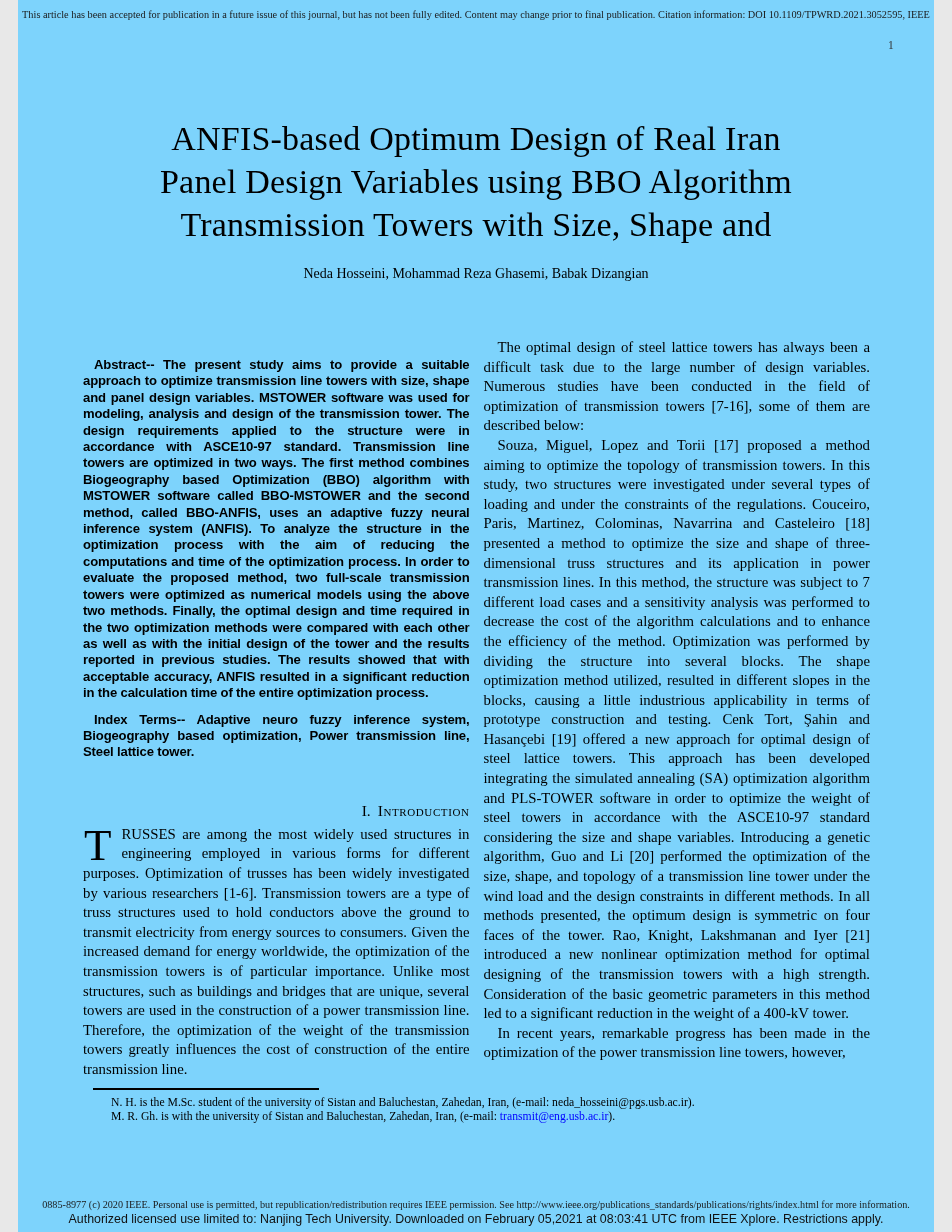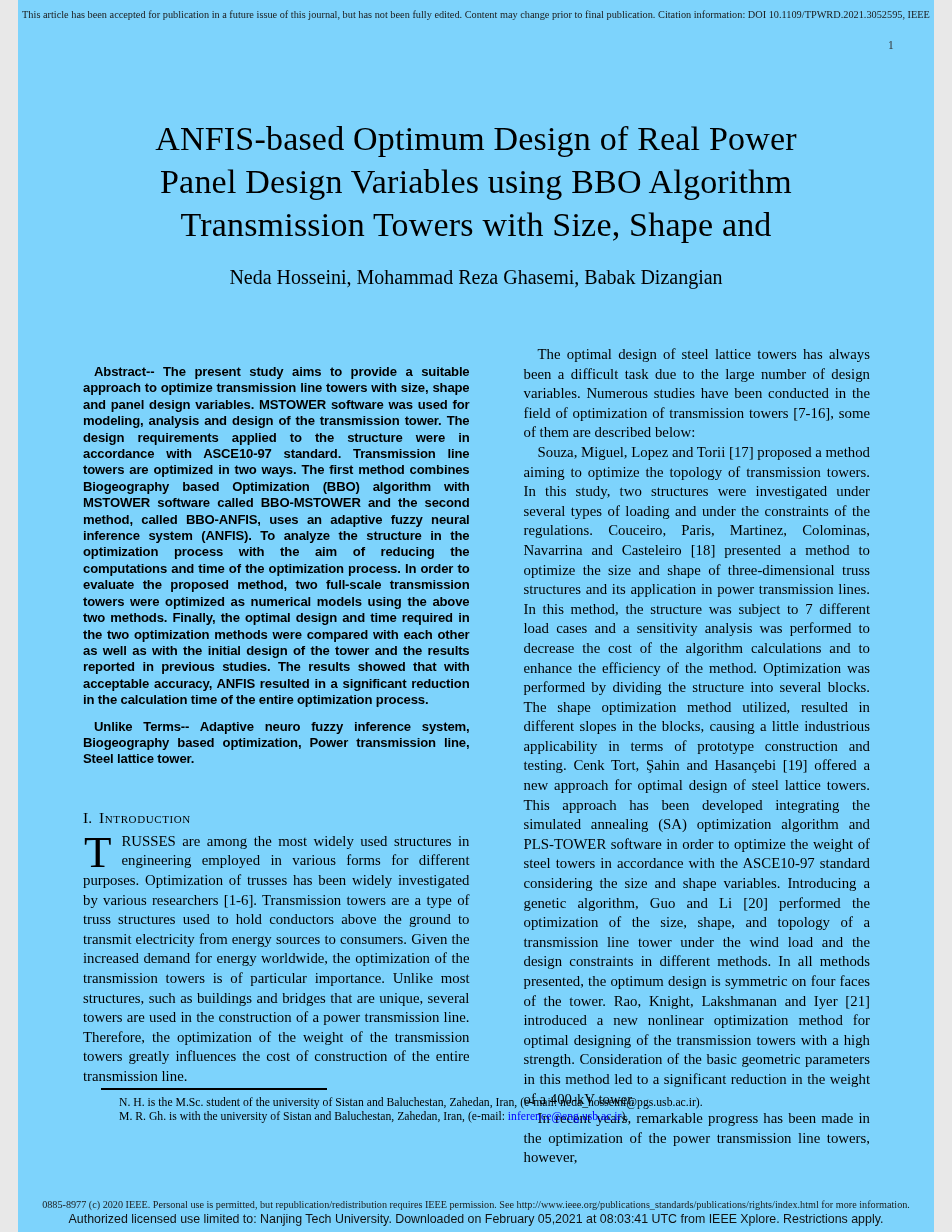--- a/index.html
+++ b/index.html
@@ -11,51 +11,51 @@
     color:#000;
     font-family:"Liberation Serif", serif;
     overflow:hidden;
   }
   
   .notice { padding-top:7px; text-align:center; font-size:10.3px; line-height:15px; color:#1a1a1a; }
   .pagenum { position:absolute; top:39px; left:870px; font-size:11.5px; color:#333; }
 
   
   .title { margin:95px 60px 0; font-size:34px; font-weight:400; line-height:43px; text-align:center; letter-spacing:0.2px; }
-  .authors { margin-top:20px; text-align:center; font-size:20px; }
+  .authors { margin-top:20px; text-align:center; font-size:14px; }
 
   
   .columns { display:flex; gap:14px; margin:56px 64px 0 65px; }
   .col { flex:1 1 0; min-width:0; }
   .col.left { padding-top:19px; }
 
   .abstract {
     margin:0;
     font-family:"Liberation Sans", sans-serif;
     font-weight:bold;
     font-size:13.1px;
     line-height:16.4px;
     text-align:justify;
     text-indent:11px;
     letter-spacing:-0.15px;
   }
   .abstract .lead { }
   .terms { margin-top:10px; }
 
-  .sec { margin:41px 0 5px; text-align:left; font-size:15.5px; font-weight:400; }
+  .sec { margin:41px 0 5px; text-align:right; font-size:15.5px; font-weight:400; }
   .sec .num { margin-right:7px; }
   .sc { font-variant:small-caps; letter-spacing:0.6px; }
 
   .bodytext { margin:0; font-size:14.8px; line-height:19.6px; text-align:justify; }
-  .ind { text-indent:14px;margin-left:40px; }
+  .ind { text-indent:14px; }
   .intro { margin-top:4px; }
   .dropcap { float:left; font-size:45px; line-height:35px; margin:3px 10px 0 1px; }
 
   
-  .footnotes { position:absolute; left:83px; top:1088px; font-size:11.7px; line-height:14.3px; white-space:nowrap; }
+  .footnotes { position:absolute; left:75px; top:1088px; font-size:11.7px; line-height:14.3px; white-space:nowrap; }
   .fn-rule { width:226px; height:0; border-top:2px solid #000; margin-bottom:6px; }
   .fn { padding-left:18px; }
   .email { color:#0000ff; text-decoration:none; cursor:pointer; }
 
   
   .footer { position:absolute; left:0; right:0; top:1199px; text-align:center; }
   .f1 { font-size:10.2px; line-height:12px; color:#1a1a1a; }
   .f2 { font-family:"Liberation Sans", sans-serif; font-size:12.4px; line-height:15px; margin-top:1px; color:#111; }
 </style>
 </head>
@@ -63,51 +63,51 @@
 
 <div class="page">
 
   <div class="notice">
     <div>This article has been accepted for publication in a future issue of this journal, but has not been fully edited. Content may change prior to final publication. Citation information: DOI 10.1109/TPWRD.2021.3052595, IEEE</div>
   </div>
 
   <div class="pagenum">1</div>
 
   <h1 class="title">
-    <div>ANFIS-based Optimum Design of Real Power</div>
+    <div>ANFIS-based Optimum Design of Real Iran</div>
     <div>Panel Design Variables using BBO Algorithm</div>
     <div>Transmission Towers with Size, Shape and</div>
   </h1>
 
   <div class="authors">Neda Hosseini, Mohammad Reza Ghasemi, Babak Dizangian</div>
 
   <div class="columns">
 
     <div class="col left">
       <p class="abstract"><span class="lead">Abstract--</span><span> The present study aims to provide a suitable approach to optimize transmission line towers with size, shape and panel design variables. MSTOWER software was used for modeling, analysis and design of the transmission tower. The design requirements applied to the structure were in accordance with ASCE10-97 standard. Transmission line towers are optimized in two ways. The first method combines Biogeography based Optimization (BBO) algorithm with MSTOWER software called BBO-MSTOWER and the second method, called BBO-ANFIS, uses an adaptive fuzzy neural inference system (ANFIS). To analyze the structure in the optimization process with the aim of reducing the computations and time of the optimization process. In order to evaluate the proposed method, two full-scale transmission towers were optimized as numerical models using the above two methods. Finally, the optimal design and time required in the two optimization methods were compared with each other as well as with the initial design of the tower and the results reported in previous studies. The results showed that with acceptable accuracy, ANFIS resulted in a significant reduction in the calculation time of the entire optimization process.</span></p>
 
-      <p class="abstract terms"><span class="lead">Unlike Terms--</span><span> Adaptive neuro fuzzy inference system, Biogeography based optimization, Power transmission line, Steel lattice tower.</span></p>
+      <p class="abstract terms"><span class="lead">Index Terms--</span><span> Adaptive neuro fuzzy inference system, Biogeography based optimization, Power transmission line, Steel lattice tower.</span></p>
 
       <h2 class="sec"><span class="num">I.</span><span class="sc">Introduction</span></h2>
 
       <p class="bodytext intro"><span class="dropcap">T</span><span>RUSSES are among the most widely used structures in engineering employed in various forms for different purposes. Optimization of trusses has been widely investigated by various researchers [1-6]. Transmission towers are a type of truss structures used to hold conductors above the ground to transmit electricity from energy sources to consumers. Given the increased demand for energy worldwide, the optimization of the transmission towers is of particular importance. Unlike most structures, such as buildings and bridges that are unique, several towers are used in the construction of a power transmission line. Therefore, the optimization of the weight of the transmission towers greatly influences the cost of construction of the entire transmission line.</span></p>
     </div>
 
     <div class="col right">
       <p class="bodytext ind">The optimal design of steel lattice towers has always been a difficult task due to the large number of design variables. Numerous studies have been conducted in the field of optimization of transmission towers [7-16], some of them are described below:</p>
       <p class="bodytext ind">Souza, Miguel, Lopez and Torii [17] proposed a method aiming to optimize the topology of transmission towers. In this study, two structures were investigated under several types of loading and under the constraints of the regulations. Couceiro, Paris, Martinez, Colominas, Navarrina and Casteleiro [18] presented a method to optimize the size and shape of three-dimensional truss structures and its application in power transmission lines. In this method, the structure was subject to 7 different load cases and a sensitivity analysis was performed to decrease the cost of the algorithm calculations and to enhance the efficiency of the method. Optimization was performed by dividing the structure into several blocks. The shape optimization method utilized, resulted in different slopes in the blocks, causing a little industrious applicability in terms of prototype construction and testing. Cenk Tort, Şahin and Hasançebi [19] offered a new approach for optimal design of steel lattice towers. This approach has been developed integrating the simulated annealing (SA) optimization algorithm and PLS-TOWER software in order to optimize the weight of steel towers in accordance with the ASCE10-97 standard considering the size and shape variables. Introducing a genetic algorithm, Guo and Li [20] performed the optimization of the size, shape, and topology of a transmission line tower under the wind load and the design constraints in different methods. In all methods presented, the optimum design is symmetric on four faces of the tower. Rao, Knight, Lakshmanan and Iyer [21] introduced a new nonlinear optimization method for optimal designing of the transmission towers with a high strength. Consideration of the basic geometric parameters in this method led to a significant reduction in the weight of a 400-kV tower.</p>
       <p class="bodytext ind">In recent years, remarkable progress has been made in the optimization of the power transmission line towers, however,</p>
     </div>
 
   </div>
 
   <div class="footnotes">
     <div class="fn-rule"></div>
     <div class="fn">N. H. is the M.Sc. student of the university of Sistan and Baluchestan, Zahedan, Iran, (e-mail: neda_hosseini@pgs.usb.ac.ir).</div>
-    <div class="fn"><span>M. R. Gh. is with the university of Sistan and Baluchestan, Zahedan, Iran, (e-mail: </span><a class="email">inference@eng.usb.ac.ir</a><span>).</span></div>
+    <div class="fn"><span>M. R. Gh. is with the university of Sistan and Baluchestan, Zahedan, Iran, (e-mail: </span><a class="email">transmit@eng.usb.ac.ir</a><span>).</span></div>
   </div>
 
   <div class="footer">
     <div class="f1">0885-8977 (c) 2020 IEEE. Personal use is permitted, but republication/redistribution requires IEEE permission. See http://www.ieee.org/publications_standards/publications/rights/index.html for more information.</div>
     <div class="f2">Authorized licensed use limited to: Nanjing Tech University. Downloaded on February 05,2021 at 08:03:41 UTC from IEEE Xplore.  Restrictions apply.</div>
   </div>
 
 </div>
 
 </body></html>

